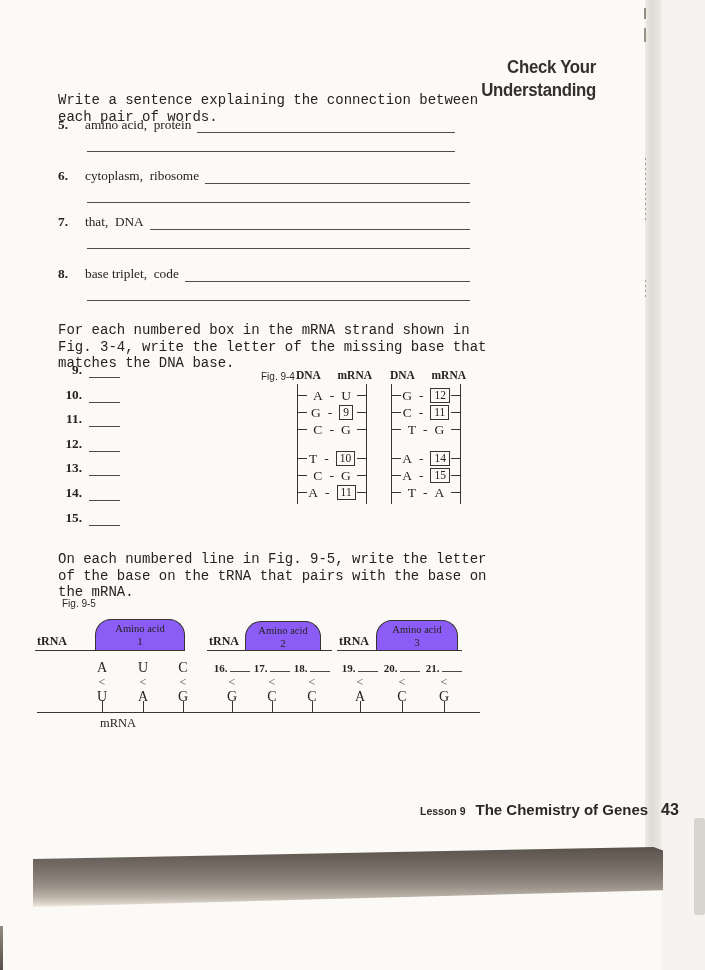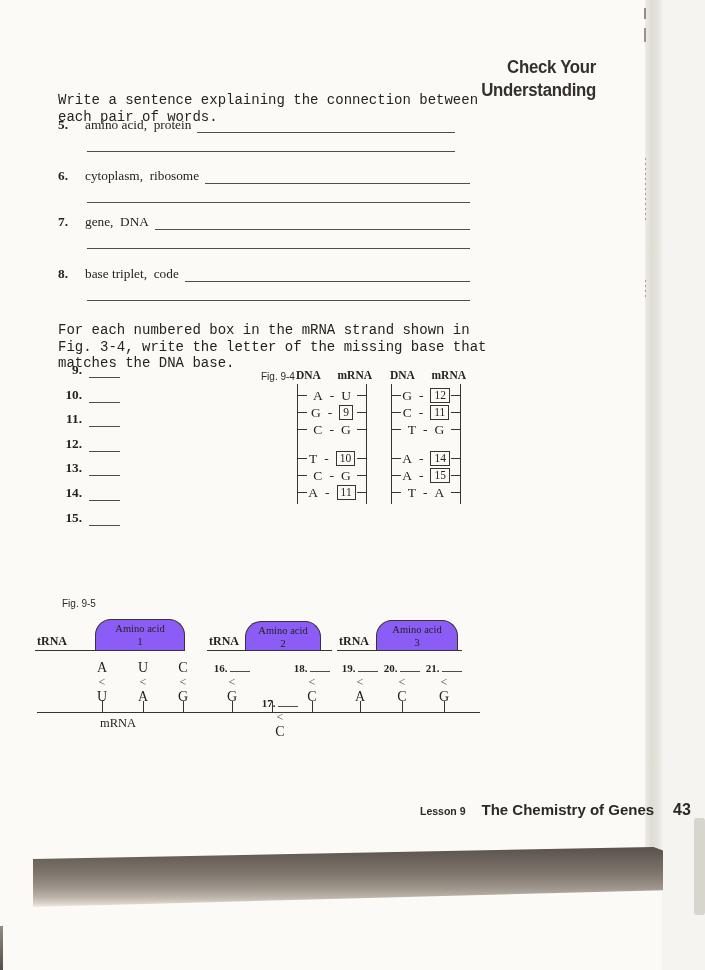--- a/index.html
+++ b/index.html
@@ -76,21 +76,21 @@
   .fbond{height:12px;font-size:12px;line-height:11px;color:#38342f;}
   .fbot{height:16px;font-size:14px;line-height:15px;}
   .fnum{font-weight:bold;font-size:11px;}
   .fblank{display:inline-block;width:20px;border-bottom:1.1px solid #4f4b46;height:10px;margin-left:3px;}
   .mline{left:37px;top:712px;width:443px;border-top:1.4px solid #38342f;height:0;}
   .mtick{width:1.4px;height:12px;background:#38342f;top:701px;}
   .mlab{left:100px;top:716px;font-size:12.5px;}
 
   
   .footer{left:420px;top:801px;display:flex;align-items:baseline;
-          font-family:"Liberation Sans",sans-serif;font-weight:bold;color:#2c2925;gap:6px;}
+          font-family:"Liberation Sans",sans-serif;font-weight:bold;color:#2c2925;}
   .f-lesson{font-size:10.5px;}
   .f-book{font-size:15px;margin-left:10px;}
   .f-page{font-size:16px;margin-left:13px;}
 </style>
 </head>
 <body>
 
 <div id="screen">
 
   <div class="abs rmargin"></div>
@@ -119,21 +119,21 @@
     <div class="q-row">
       <span class="q-num">6.</span>
       <span class="q-label">cytoplasm,  ribosome</span>
       <span class="q-fill"></span>
     </div>
     <div class="q-line2"></div>
   </div>
   <div class="abs q q7">
     <div class="q-row">
       <span class="q-num">7.</span>
-      <span class="q-label">gene,  DNA</span>
+      <span class="q-label">that,  DNA</span>
       <span class="q-fill"></span>
     </div>
     <div class="q-line2"></div>
   </div>
   <div class="abs q q8">
     <div class="q-row">
       <span class="q-num">8.</span>
       <span class="q-label">base triplet,  code</span>
       <span class="q-fill"></span>
     </div>
@@ -290,20 +290,21 @@
         <span class="tick"></span>
         <span class="cell">
           <span>T</span>
           <span>-</span>
           <span>A</span>
         </span>
         <span class="tick"></span>
       </div>
   </div>
 
+  <div class="abs instr i3">On each numbered line in Fig. 9-5, write the letter of the base on the tRNA that pairs with the base on the mRNA.</div>
   <div class="abs figlab f5lab">Fig. 9-5</div>
 
   <div class="tline" style="left:35px;width:150px;">
     <span class="tlab">tRNA</span>
   </div>
   <div class="tline" style="left:207px;width:125px;">
     <span class="tlab">tRNA</span>
   </div>
   <div class="tline" style="left:337px;width:125px;">
     <span class="tlab">tRNA</span>
@@ -335,21 +336,21 @@
   <div class="fcol" style="left:159px;">
     <div class="ftop">C</div>
     <div class="fbond">&lt;</div>
     <div class="fbot">G</div>
   </div>
   <div class="fcol" style="left:208px;">
     <div class="ftop"><span class="fnum">16.</span><span class="fblank"></span></div>
     <div class="fbond">&lt;</div>
     <div class="fbot">G</div>
   </div>
-  <div class="fcol" style="left:256px;margin-top:35px;">
+  <div class="fcol" style="left:248px;">
     <div class="ftop"><span class="fnum">17.</span><span class="fblank"></span></div>
     <div class="fbond">&lt;</div>
     <div class="fbot">C</div>
   </div>
   <div class="fcol" style="left:288px;">
     <div class="ftop"><span class="fnum">18.</span><span class="fblank"></span></div>
     <div class="fbond">&lt;</div>
     <div class="fbot">C</div>
   </div>
   <div class="fcol" style="left:336px;">

